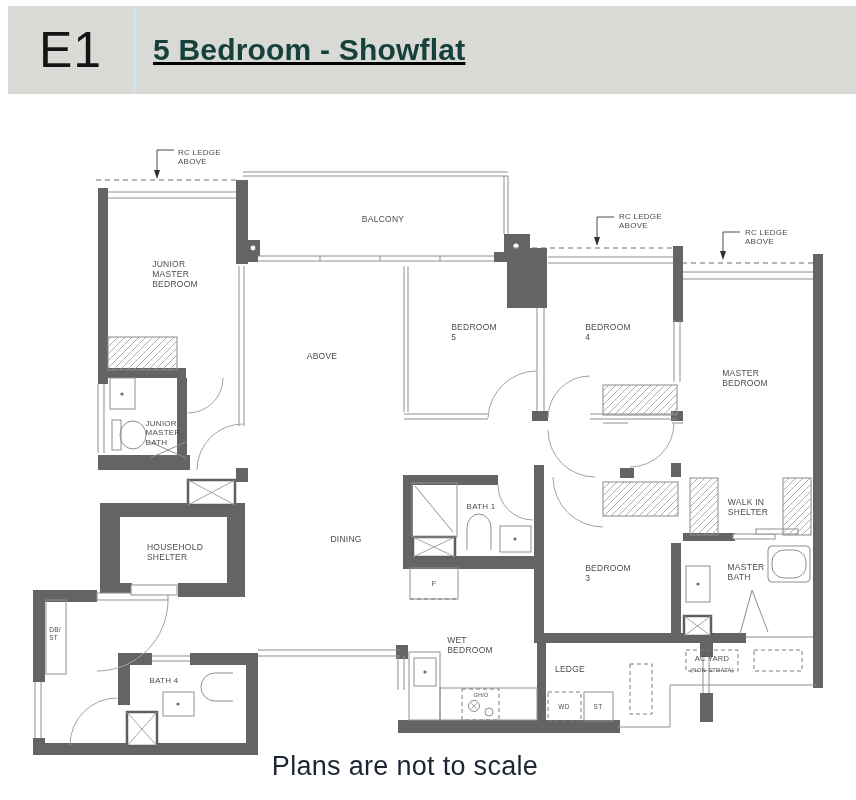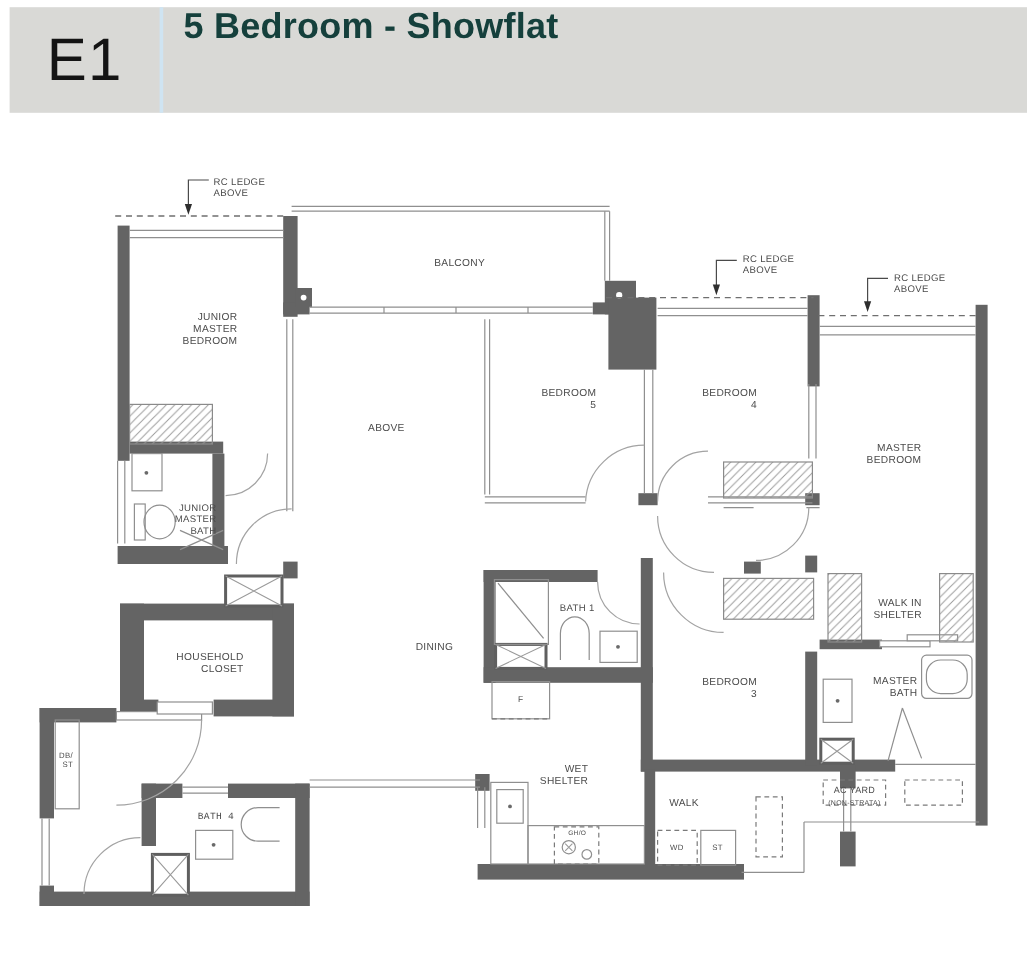--- a/index.html
+++ b/index.html
@@ -4,42 +4,42 @@
 <style>
   html,body{margin:0;padding:0;background:#ffffff;}
   .page{position:relative;width:856px;height:800px;background:#fff;overflow:hidden;
         font-family:"Liberation Sans", sans-serif;}
   
   .hdr{position:absolute;left:8px;top:6px;width:848px;height:88px;
        background:var(--header-bg);display:flex;align-items:stretch;}
   .badge{width:125px;display:flex;align-items:center;justify-content:center;
          font-size:50px;font-weight:500;color:#141414;letter-spacing:1px;}
   .hdiv{width:3px;background:var(--divider);}
-  .htxt{display:flex;justify-content:center;padding-left:17px;}
+  .htxt{display:flex;flex-direction:column;justify-content:center;padding-left:17px;text-decoration:underline;}
   .title{font-size:30px;font-weight:700;color:var(--title);letter-spacing:.2px;}
   .subtitle{font-size:26px;font-weight:400;color:var(--subtitle);margin-top:9px;}
   
   .plan{position:absolute;left:0;top:0;width:856px;height:800px;}
   svg{position:absolute;left:0;top:0;}
   .wall{fill:var(--wall);stroke:none;}
   .win{stroke:#8f8f8f;stroke-width:1;fill:none;}
   .thin{stroke:#8f8f8f;stroke-width:1;fill:#ffffff;}
   .thinNF{stroke:#8f8f8f;stroke-width:1;fill:none;}
   .arc{stroke:#a3a3a3;stroke-width:1;fill:none;}
   .rcdash{stroke:#6f6f6f;stroke-width:1.2;stroke-dasharray:5 4;fill:none;}
   .leader{stroke:#4a4a4a;stroke-width:1;fill:none;}
   .arrow{fill:#2f2f2f;}
   .dbox{stroke:#7a7a7a;stroke-width:1;stroke-dasharray:4 3;fill:none;}
   .xbox{fill:#ffffff;stroke:#5f5f5f;stroke-width:2.5;}
   .xline{stroke:#9a9a9a;stroke-width:.9;}
   .ward{fill:url(#hatch);stroke:#8a8a8a;stroke-width:1;}
   .dot{fill:#6a6a6a;}
   .wdot{fill:#ffffff;}
   
-  .lbl{position:absolute;color:var(--label);white-space:pre-line;text-align:right;
+  .lbl{position:absolute;color:var(--label);white-space:pre-line;text-align:left;
        line-height:1.18;letter-spacing:.25px;transform:translate(-50%,-50%);}
   .lbl.left{transform:translate(0,-50%);text-align:left;}
   .footer{position:absolute;top:766px;left:405px;transform:translate(-50%,-50%);
           font-size:27px;color:var(--footer-text);letter-spacing:.3px;}
 </style>
 </head>
 <body>
 
 <div class="page">
 
@@ -244,37 +244,38 @@
         <div class="lbl" style="left: 474px; top: 332px; font-size: 8.5px;">BEDROOM
 5</div>
         <div class="lbl" style="left: 608px; top: 332px; font-size: 8.5px;">BEDROOM
 4</div>
         <div class="lbl" style="left: 745px; top: 378px; font-size: 8.5px;">MASTER
 BEDROOM</div>
         <div class="lbl" style="left: 163px; top: 433px; font-size: 8px;">JUNIOR
 MASTER
 BATH</div>
         <div class="lbl" style="left: 175px; top: 552px; font-size: 8.5px;">HOUSEHOLD
-CLOSET</div>
-        <div class="lbl" style="left: 362px; top: 539px; font-size: 8.5px;">DINING</div>
+SHELTER</div>
+        <div class="lbl" style="left: 346px; top: 539px; font-size: 8.5px;">DINING</div>
         <div class="lbl" style="left: 481px; top: 507px; font-size: 8px;">BATH 1</div>
         <div class="lbl" style="left: 608px; top: 573px; font-size: 8.5px;">BEDROOM
 3</div>
         <div class="lbl" style="left: 748px; top: 507px; font-size: 8.5px;">WALK IN
 SHELTER</div>
         <div class="lbl" style="left: 746px; top: 572px; font-size: 8.5px;">MASTER
 BATH</div>
         <div class="lbl" style="left: 55px; top: 634px; font-size: 6.5px;">DB/
 ST</div>
-        <div class="lbl" style="left: 180px; top: 681px; font-size: 8px; font-family: Liberation Mono, monospace;">BATH 4</div>
+        <div class="lbl" style="left: 164px; top: 681px; font-size: 8px;">BATH 4</div>
         <div class="lbl" style="left: 470px; top: 645px; font-size: 8.5px;">WET
-SHELTER</div>
-        <div class="lbl" style="left: 570px; top: 669px; font-size: 8.5px;">WALK</div>
+BEDROOM</div>
+        <div class="lbl" style="left: 570px; top: 669px; font-size: 8.5px;">LEDGE</div>
         <div class="lbl" style="left: 434px; top: 584px; font-size: 7px;">F</div>
         <div class="lbl" style="left: 481px; top: 695px; font-size: 5.5px;">GH/O</div>
         <div class="lbl" style="left: 564px; top: 707px; font-size: 6.5px;">WD</div>
         <div class="lbl" style="left: 598px; top: 707px; font-size: 6.5px;">ST</div>
         <div class="lbl" style="left: 712px; top: 659px; font-size: 7.5px;">AC YARD</div>
         <div class="lbl" style="left: 712px; top: 670px; font-size: 5.8px;">(NON-STRATA)</div>
       </div>
   </div>
 
+  <div class="footer">Plans are not to scale</div>
 </div>
 
 </body></html>

